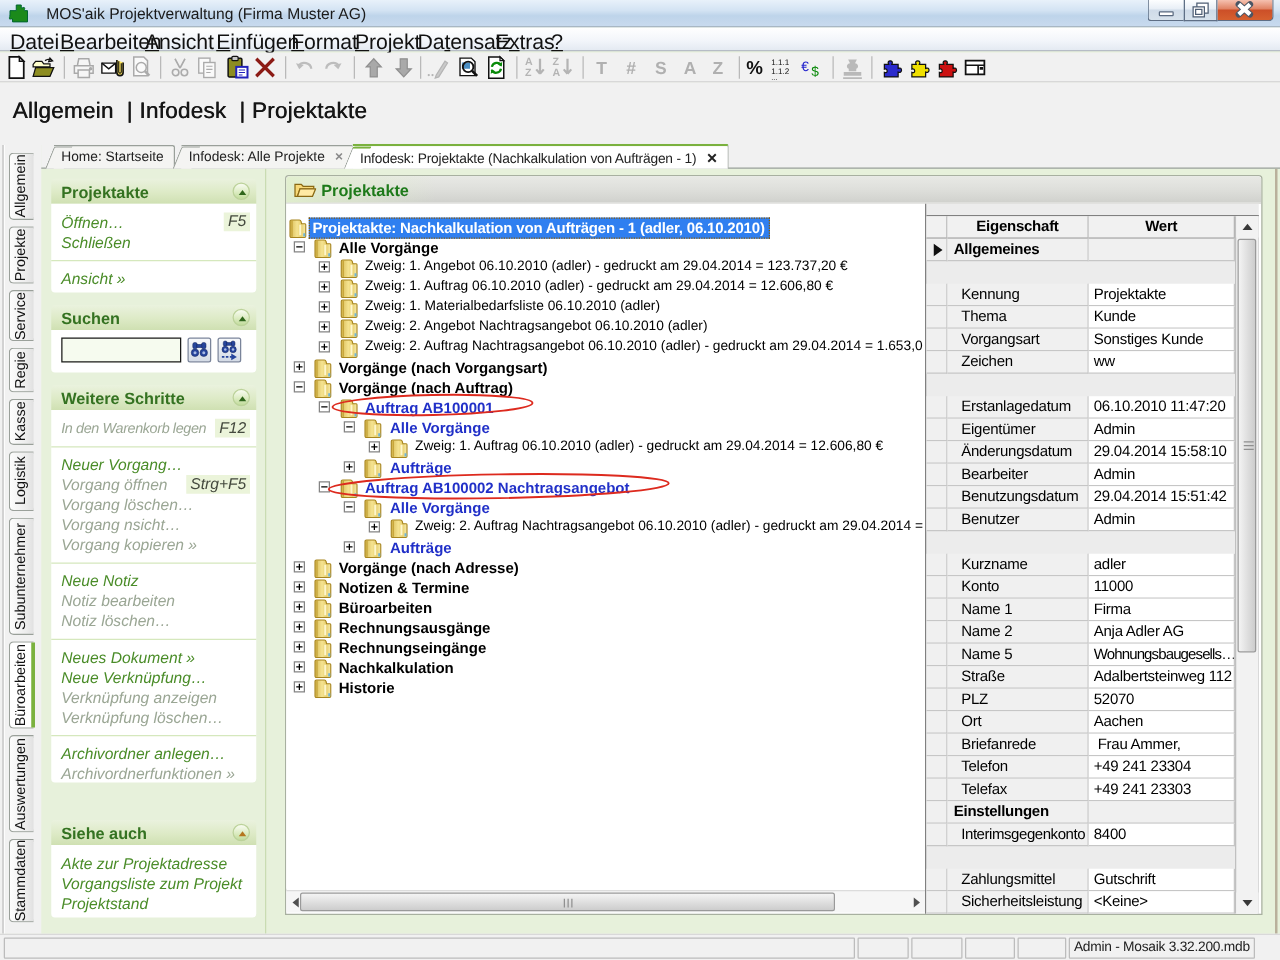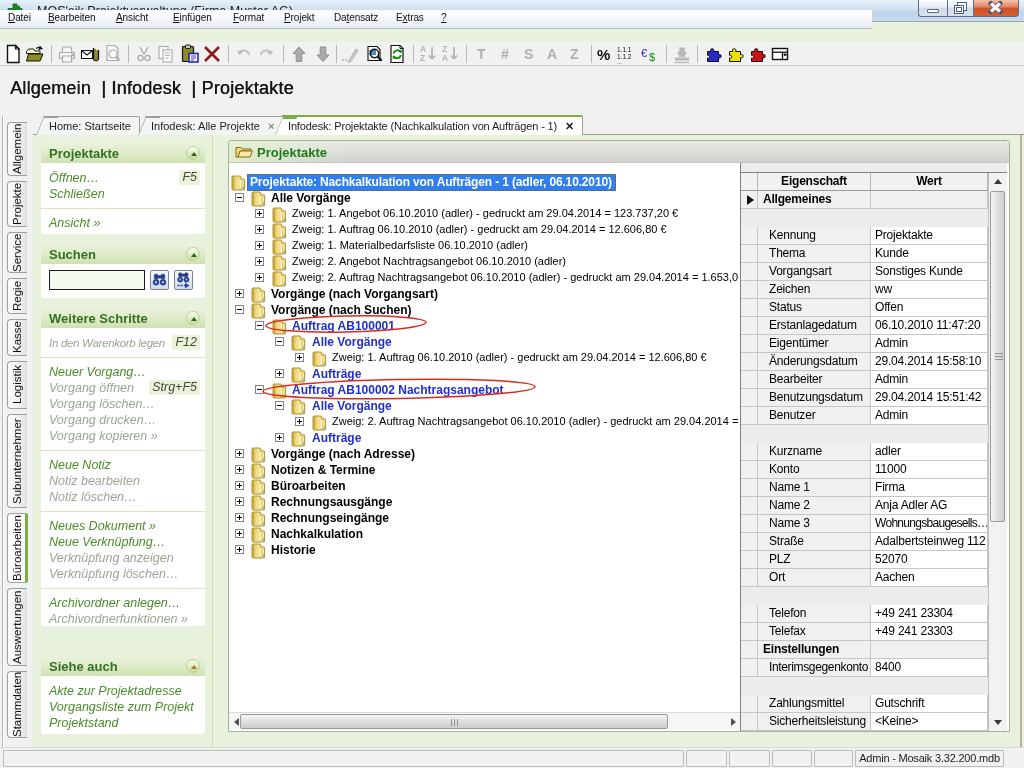--- a/index.html
+++ b/index.html
@@ -16,23 +16,23 @@
 .winbtn { top:0; height:17px; border:1px solid #5f6f85; border-top:none; }
 #btnmin { left:918px; width:29px; border-radius:0 0 0 3px; border-right:none;
   background:linear-gradient(180deg,#fdfeff 0%,#e7eef6 45%,#cfdbe8 50%,#d7e2ec 100%); }
 #btnmax { left:947px; width:27px;
   background:linear-gradient(180deg,#fdfeff 0%,#e7eef6 45%,#cfdbe8 50%,#d7e2ec 100%); }
 #btnclose { left:974px; width:45px; border-left:none; border-radius:0 0 4px 0;
   background:linear-gradient(180deg,#f5c1b0 0%,#e08263 45%,#cc4f28 50%,#d6602f 100%); }
 #btnmin .glyph { position:absolute; left:8px; top:9px; width:12px; height:4px; background:#fff; border:1px solid #5a6a80; border-radius:1px; }
 
 
-#menubar { left:0; top:10px; width:872px; height:19px; letter-spacing:-0.1px;
+#menubar { left:0; top:22px; width:1024px; height:19px; letter-spacing:-0.1px;
   background:linear-gradient(180deg,#ffffff 0%,#f2f5fa 60%,#e4eaf2 100%);
-  border-bottom:1px solid #b6bcc6; font-size:10px; color:#111; }
+  border-bottom:1px solid #b6bcc6; font-size:17px; color:#111; }
 #menubar span.mi { position:absolute; top:2px; }
 
 
 #toolbar { left:0; top:42px; width:1024px; height:24px; background:#f1f1f1; border-bottom:1px solid #cfcfcf; }
 #toolbar .tsep { position:absolute; top:3px; width:1px; height:18px; background:#b9b9b9; }
 #toolbar .ticon { position:absolute; top:2px; width:20px; height:20px; }
 #toolbar .tletter { position:absolute; top:4px; font-size:14px; font-weight:bold; color:#b0b0b0; }
 
 
 #pagehead { left:0; top:66px; width:1024px; height:50px; background:#f1f1f1; }
@@ -416,21 +416,21 @@
         <span class="t">Weitere Schritte</span>
         <span class="btn"></span>
       </div>
     <div class="sbody" style="height:298px">
       <div style="height:7px"></div>
       <div class="sitem d" style="font-size:11.5px;letter-spacing:-0.3px">In den Warenkorb legen<span class="key" style="letter-spacing:0">F12</span></div>
       <div class="ssep"></div>
       <div class="sitem g">Neuer Vorgang…</div>
       <div class="sitem d">Vorgang öffnen<span class="key">Strg+F5</span></div>
       <div class="sitem d">Vorgang löschen…</div>
-      <div class="sitem d">Vorgang drucken…</div>
+      <div class="sitem d">Vorgang nsicht…</div>
       <div class="sitem d">Vorgang kopieren »</div>
       <div class="ssep"></div>
       <div class="sitem g">Neue Notiz</div>
       <div class="sitem d">Notiz bearbeiten</div>
       <div class="sitem d">Notiz löschen…</div>
       <div class="ssep"></div>
       <div class="sitem g">Neues Dokument »</div>
       <div class="sitem g">Neue Verknüpfung…</div>
       <div class="sitem d">Verknüpfung anzeigen</div>
       <div class="sitem d">Verknüpfung löschen…</div>
@@ -533,21 +533,21 @@
         <svg class="tfold" style="left:22px" width="15" height="16" viewBox="0 0 15 16">
           <use href="#fold"></use>
         </svg>
         <span class="lbl" style="left:42px">Vorgänge (nach Vorgangsart)</span>
       </div>
     <div class="trow b" style="top:139px">
         <span class="exp" style="left:6px"></span>
         <svg class="tfold" style="left:22px" width="15" height="16" viewBox="0 0 15 16">
           <use href="#fold"></use>
         </svg>
-        <span class="lbl" style="left:42px">Vorgänge (nach Suchen)</span>
+        <span class="lbl" style="left:42px">Vorgänge (nach Auftrag)</span>
       </div>
     <div class="trow blue" style="top:155px">
         <span class="exp" style="left:26px"></span>
         <svg class="tfold" style="left:43px" width="15" height="16" viewBox="0 0 15 16">
           <use href="#fold"></use>
         </svg>
         <span class="lbl" style="left:63px">Auftrag AB100001</span>
       </div>
     <div class="trow blue" style="top:171px">
         <span class="exp" style="left:46px"></span>
@@ -692,25 +692,20 @@
     <div class="grow" style="top:100px">
         <span class="gc rh"></span>
         <span class="gc lb">Vorgangsart</span>
         <span class="gc vl">Sonstiges Kunde</span>
       </div>
     <div class="grow" style="top:118px">
         <span class="gc rh"></span>
         <span class="gc lb">Zeichen</span>
         <span class="gc vl">ww</span>
       </div>
-    <div class="grow" style="top:136px">
-        <span class="gc rh"></span>
-        <span class="gc lb">Status</span>
-        <span class="gc vl">Offen</span>
-      </div>
     <div class="grow" style="top:154px">
         <span class="gc rh"></span>
         <span class="gc lb">Erstanlagedatum</span>
         <span class="gc vl">06.10.2010 11:47:20</span>
       </div>
     <div class="grow" style="top:172px">
         <span class="gc rh"></span>
         <span class="gc lb">Eigentümer</span>
         <span class="gc vl">Admin</span>
       </div>
@@ -749,37 +744,42 @@
         <span class="gc lb">Name 1</span>
         <span class="gc vl">Firma</span>
       </div>
     <div class="grow" style="top:334px">
         <span class="gc rh"></span>
         <span class="gc lb">Name 2</span>
         <span class="gc vl">Anja Adler AG</span>
       </div>
     <div class="grow" style="top:352px">
         <span class="gc rh"></span>
-        <span class="gc lb">Name 3</span>
+        <span class="gc lb">Name 5</span>
         <span class="gc vl" style="letter-spacing:-0.7px">Wohnungsbaugesells…</span>
       </div>
     <div class="grow" style="top:370px">
         <span class="gc rh"></span>
         <span class="gc lb">Straße</span>
         <span class="gc vl">Adalbertsteinweg 112</span>
       </div>
     <div class="grow" style="top:388px">
         <span class="gc rh"></span>
         <span class="gc lb">PLZ</span>
         <span class="gc vl">52070</span>
       </div>
     <div class="grow" style="top:406px">
         <span class="gc rh"></span>
         <span class="gc lb">Ort</span>
         <span class="gc vl">Aachen</span>
+      </div>
+    <div class="grow" style="top:424px">
+        <span class="gc rh"></span>
+        <span class="gc lb">Briefanrede</span>
+        <span class="gc vl">&nbsp;Frau Ammer,</span>
       </div>
     <div class="grow" style="top:442px">
         <span class="gc rh"></span>
         <span class="gc lb">Telefon</span>
         <span class="gc vl">+49 241 23304</span>
       </div>
     <div class="grow" style="top:460px">
         <span class="gc rh"></span>
         <span class="gc lb">Telefax</span>
         <span class="gc vl">+49 241 23303</span>

